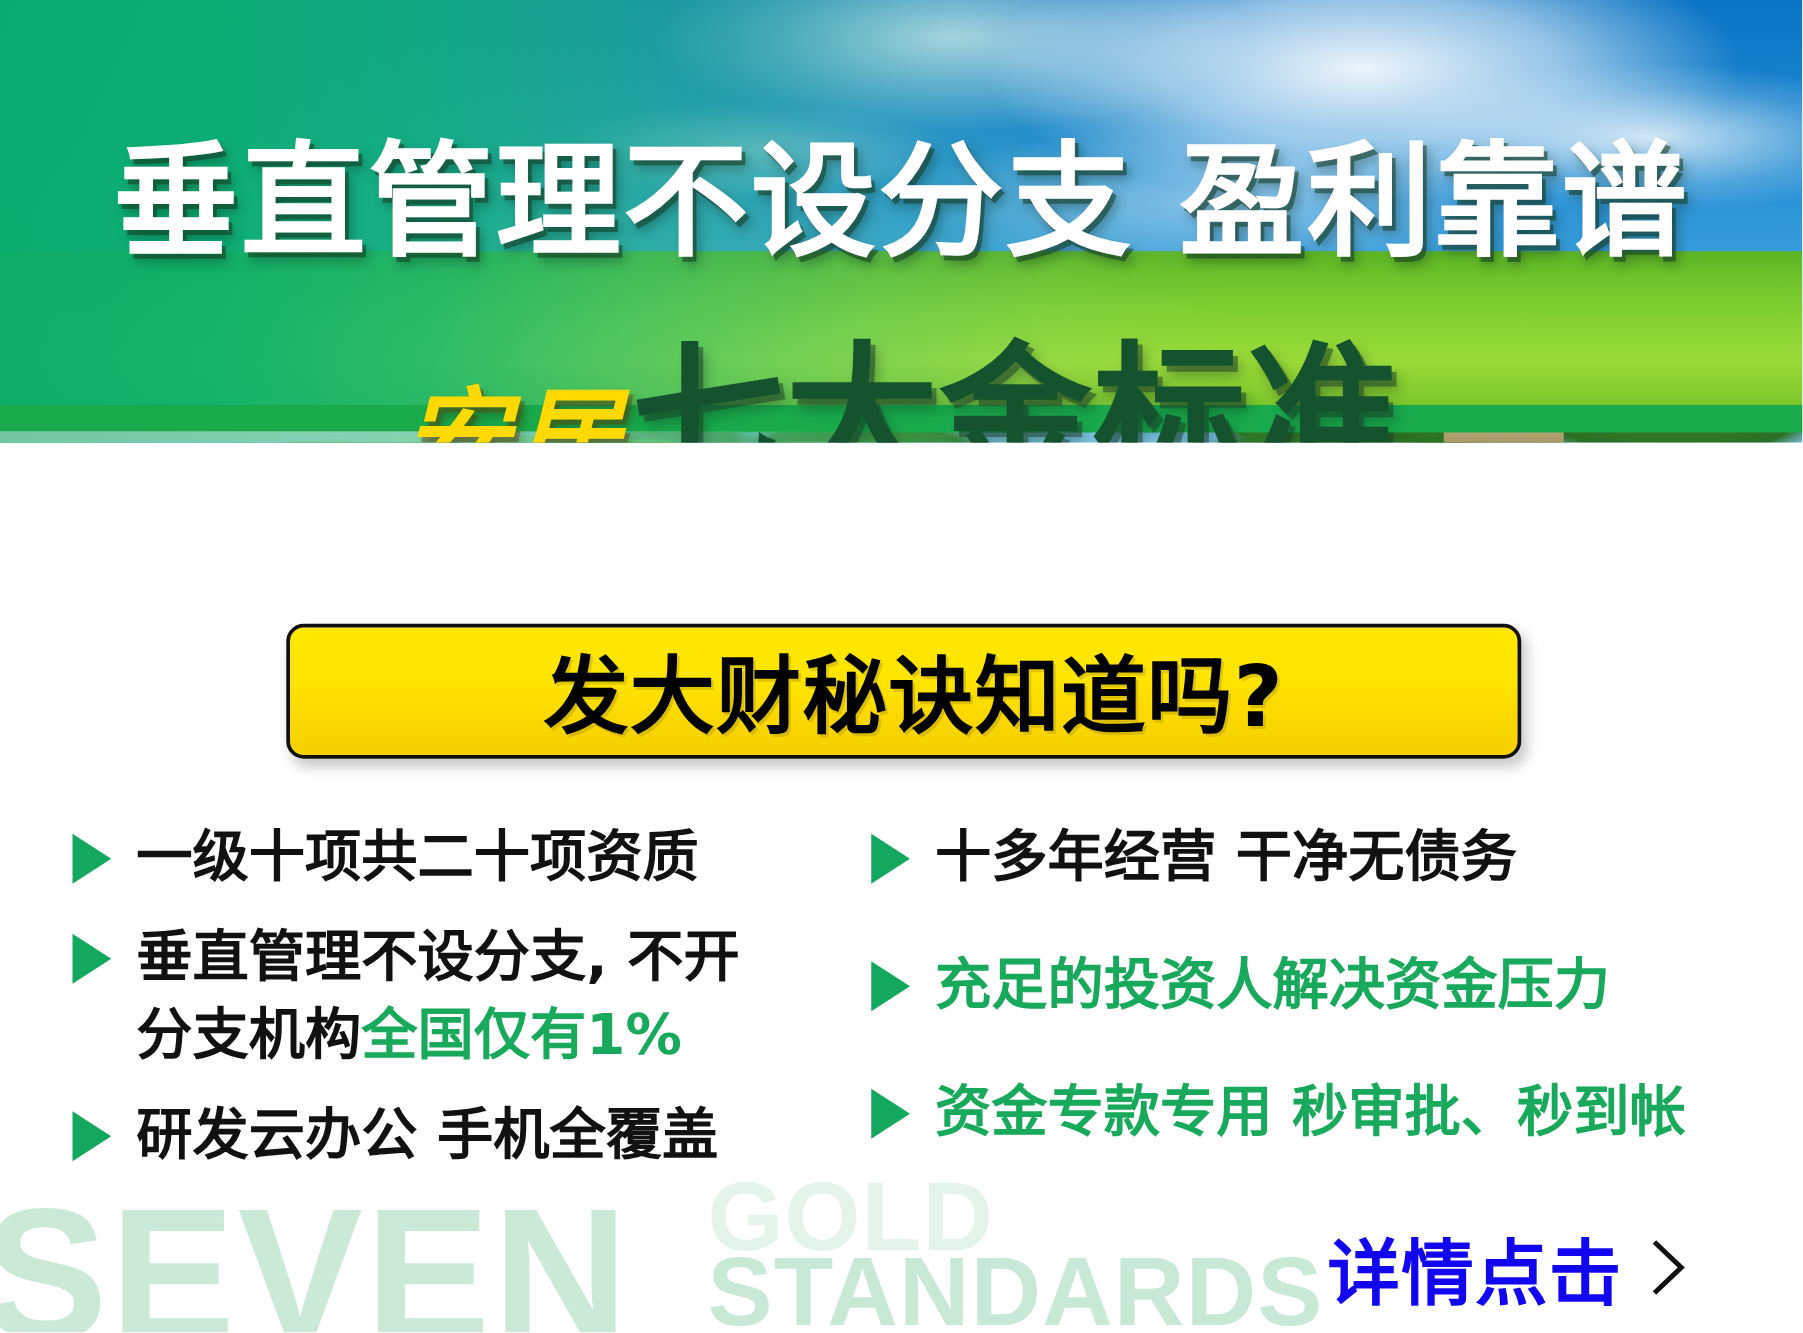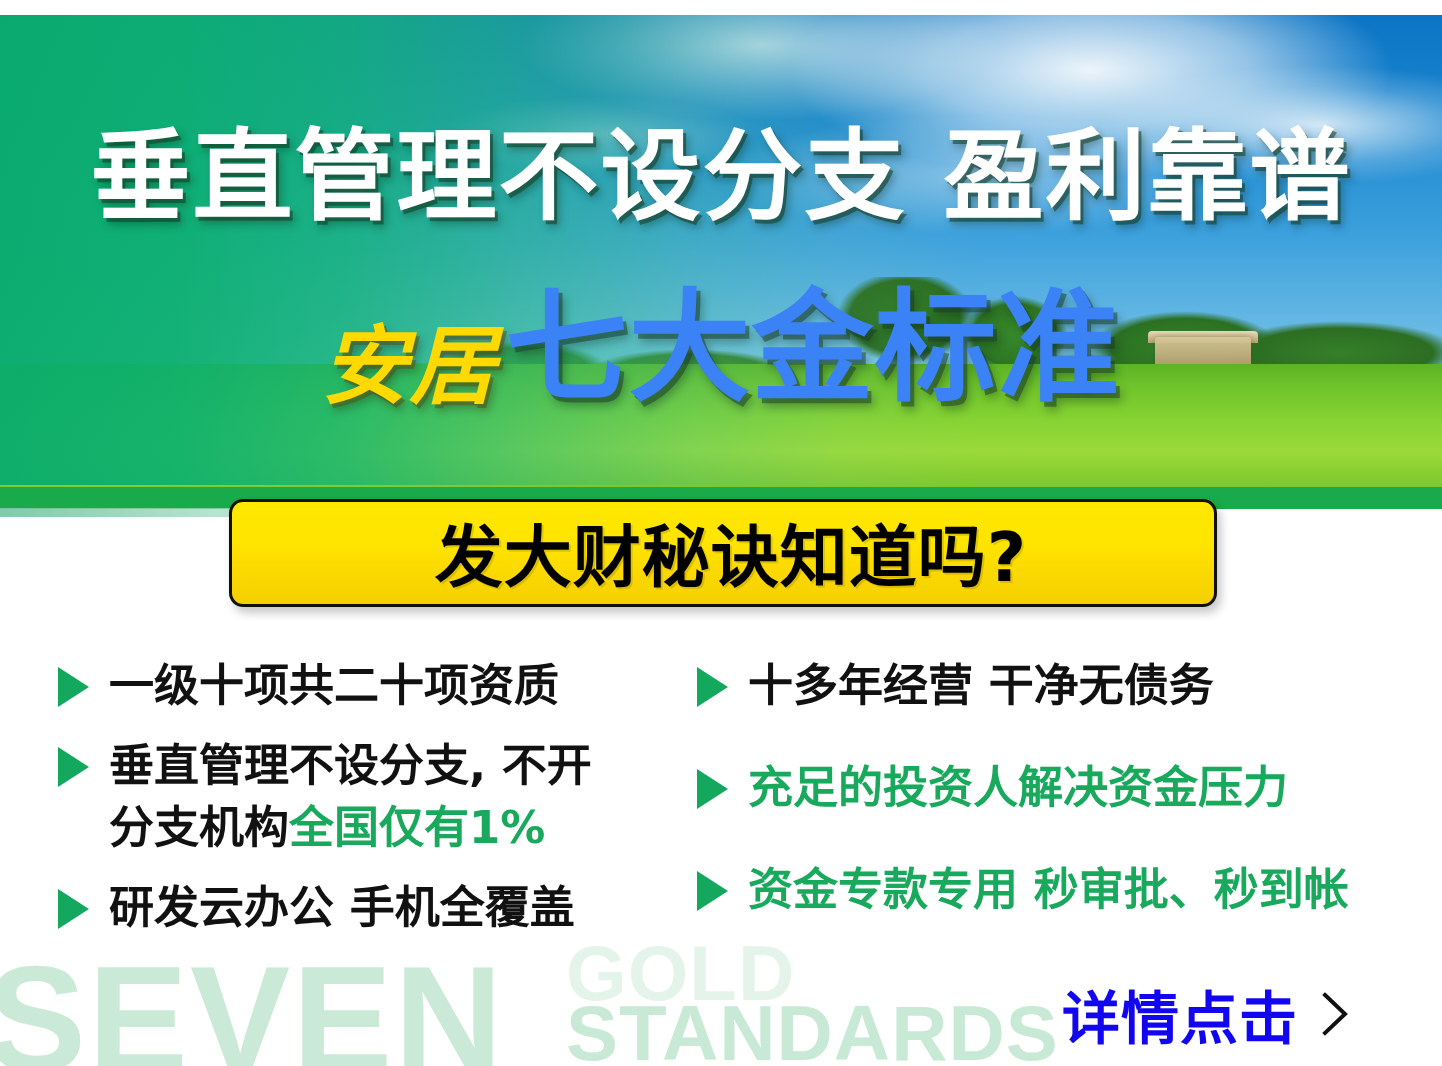--- a/index.html
+++ b/index.html
@@ -21,23 +21,23 @@
     width: 1442px;
     height: 1066px;
     overflow: hidden;
     background: #ffffff;
   }
 
   
   .hero {
     position: absolute;
     left: 0;
-    top: 15px;
-    width: 1442px;
-    height: 502px;
+    top: 0;
+    width: 1442px;
+    height: 354px;
     overflow: hidden;
   }
 
   
   .hero-sky {
     position: absolute;
     left: 0; top: 0;
     width: 1442px; height: 470px;
     background:
       radial-gradient(ellipse 420px 150px at 1090px 55px, rgba(255,255,255,0.92) 0%, rgba(255,255,255,0.55) 38%, rgba(255,255,255,0) 72%),
@@ -180,21 +180,21 @@
     letter-spacing: 2px;
     vertical-align: -6px;
     text-shadow:
        3px 4px 0 rgba(90,70,10,0.45),
        5px 7px 8px rgba(40,35,5,0.35);
   }
   .headline-2 .main {
     display: inline-block;
     font-size: 122px;
     font-weight: 700;
-    color: #3b82f6;
+    color: #14532d;
     letter-spacing: 1px;
     margin-left: 8px;
     text-shadow:
        4px 5px 0 rgba(25,60,40,0.5),
        6px 9px 10px rgba(10,40,25,0.33);
   }
 
   
   .yellow-banner {
     position: absolute;

